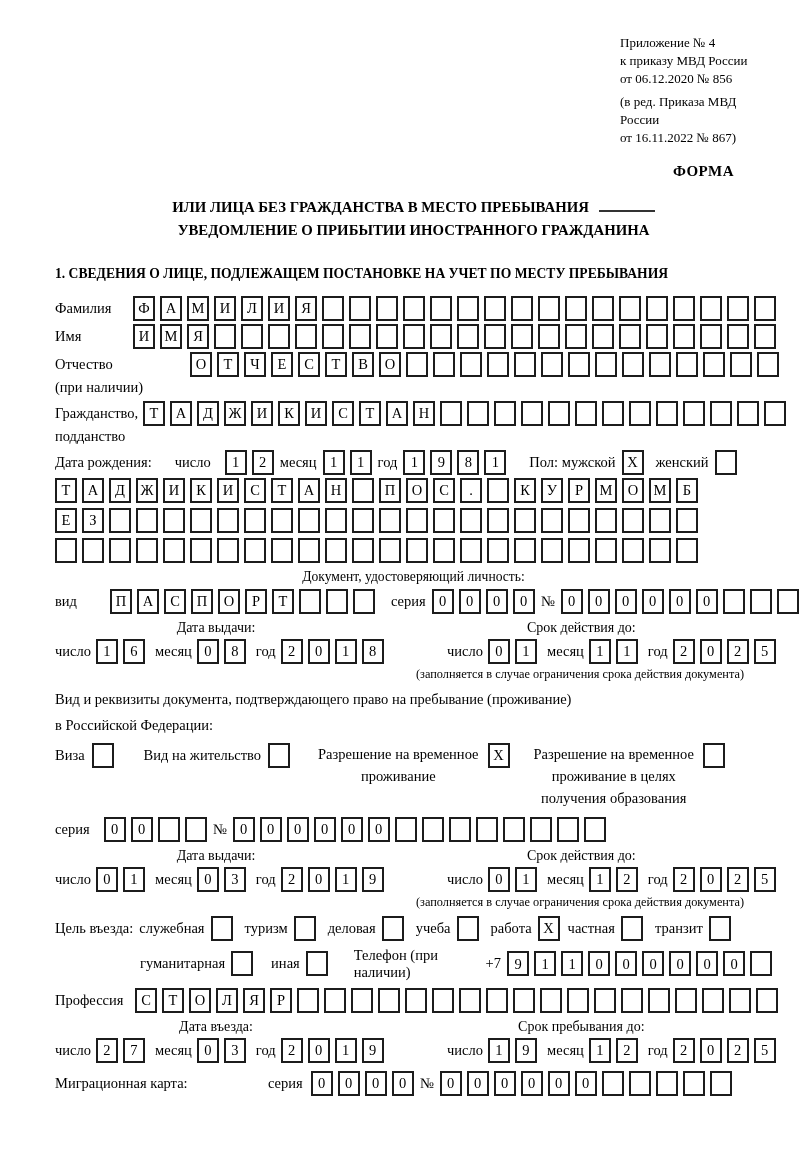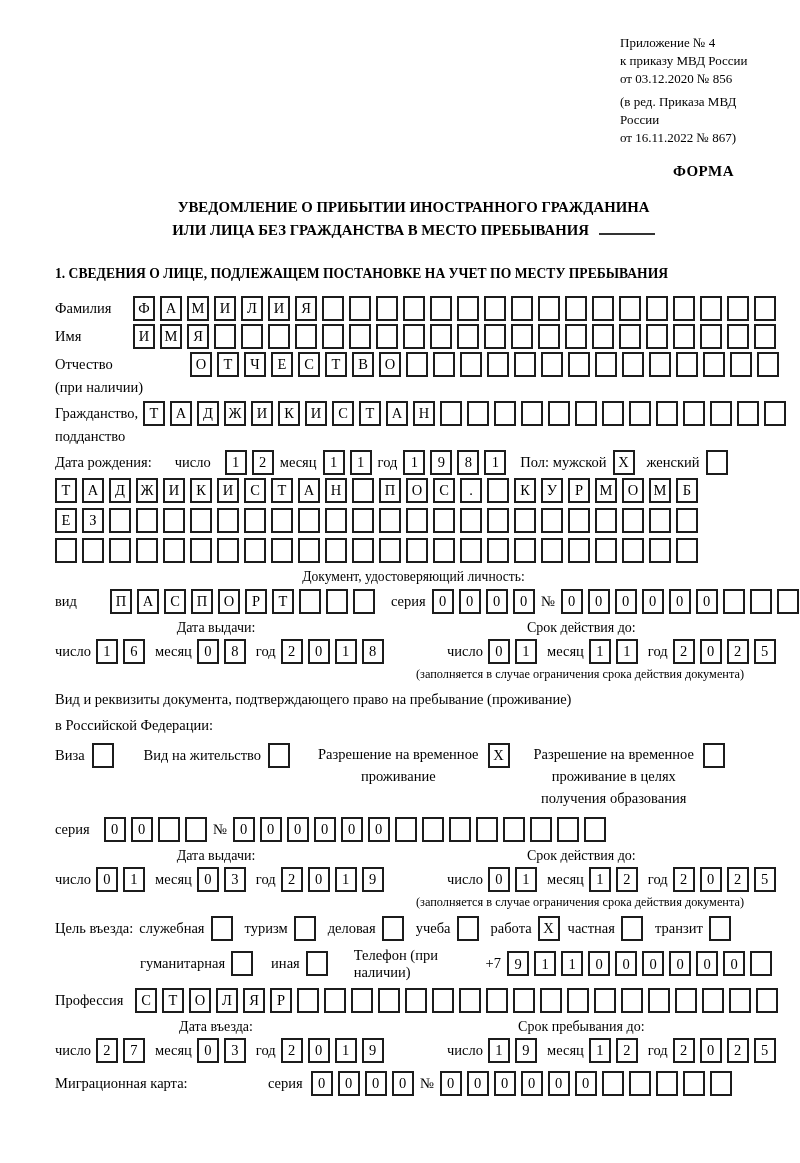--- a/index.html
+++ b/index.html
@@ -74,30 +74,30 @@
   .purpose-row .cb.tight { margin-right:8px; }
 </style>
 </head>
 <body>
 
 <div class="page">
 
   <div class="hdr">
     <div>Приложение № 4</div>
     <div>к приказу МВД России</div>
-    <div>от 03.12.2020 № 856</div>
+    <div>от 06.12.2020 № 856</div>
     <div class="gap"></div>
     <div>(в ред. Приказа МВД России</div>
     <div>от 16.11.2022 № 867)</div>
   </div>
   <div class="forma">ФОРМА</div>
 
   <div class="title">
+    <div><span>ИЛИ ЛИЦА БЕЗ ГРАЖДАНСТВА В МЕСТО ПРЕБЫВАНИЯ</span><span class="blank-line"></span></div>
     <div>УВЕДОМЛЕНИЕ О ПРИБЫТИИ ИНОСТРАННОГО ГРАЖДАНИНА</div>
-    <div><span>ИЛИ ЛИЦА БЕЗ ГРАЖДАНСТВА В МЕСТО ПРЕБЫВАНИЯ</span><span class="blank-line"></span></div>
   </div>
 
   <div class="sec-head">1. СВЕДЕНИЯ О ЛИЦЕ, ПОДЛЕЖАЩЕМ ПОСТАНОВКЕ НА УЧЕТ ПО МЕСТУ ПРЕБЫВАНИЯ</div>
 
   <div class="row">
     <span class="lbl w78">Фамилия</span>
     <span class="boxes">
         <span class="box">Ф</span>
         <span class="box">А</span>
         <span class="box">М</span>
@@ -231,21 +231,21 @@
         <span class="box">1</span>
         <span class="box">1</span>
       </span>
     <span class="inlbl">год</span>
     <span class="boxes">
         <span class="box">1</span>
         <span class="box">9</span>
         <span class="box">8</span>
         <span class="box">1</span>
       </span>
-    <span class="inlbl" style="margin-left:14px;">Пол: мужской</span>
+    <span class="inlbl" style="margin-left:23px;">Пол: мужской</span>
     <span class="cb">
         <span class="box">X</span>
       </span>
     <span class="inlbl" style="margin-left:12px;">женский</span>
     <span class="cb">
         <span class="box"></span>
       </span>
   </div>
 
   <div class="row" style="margin-top:3px;">

